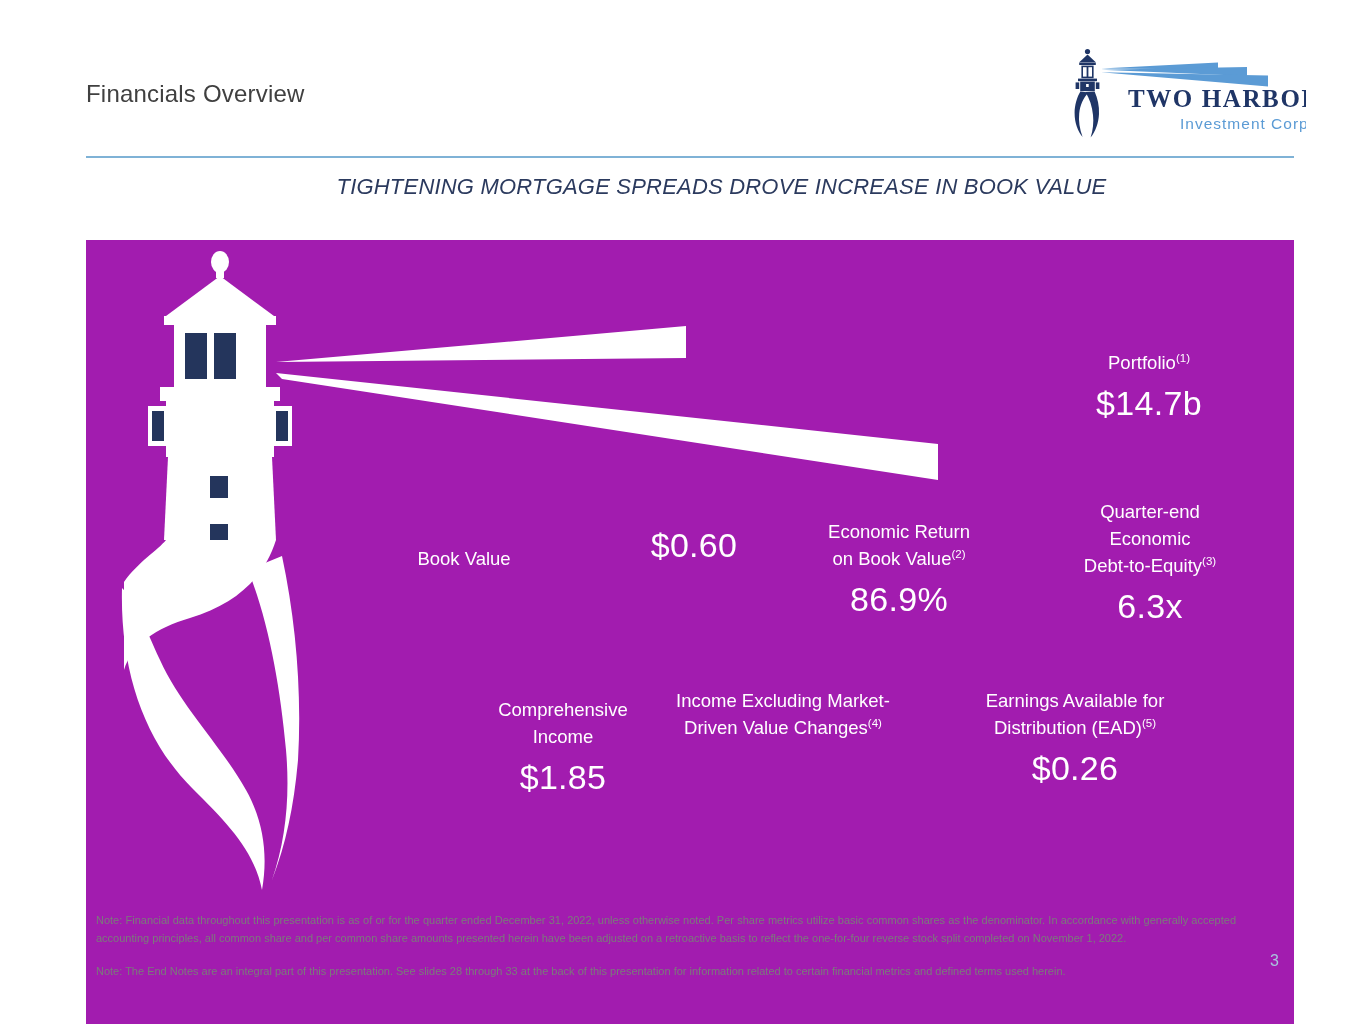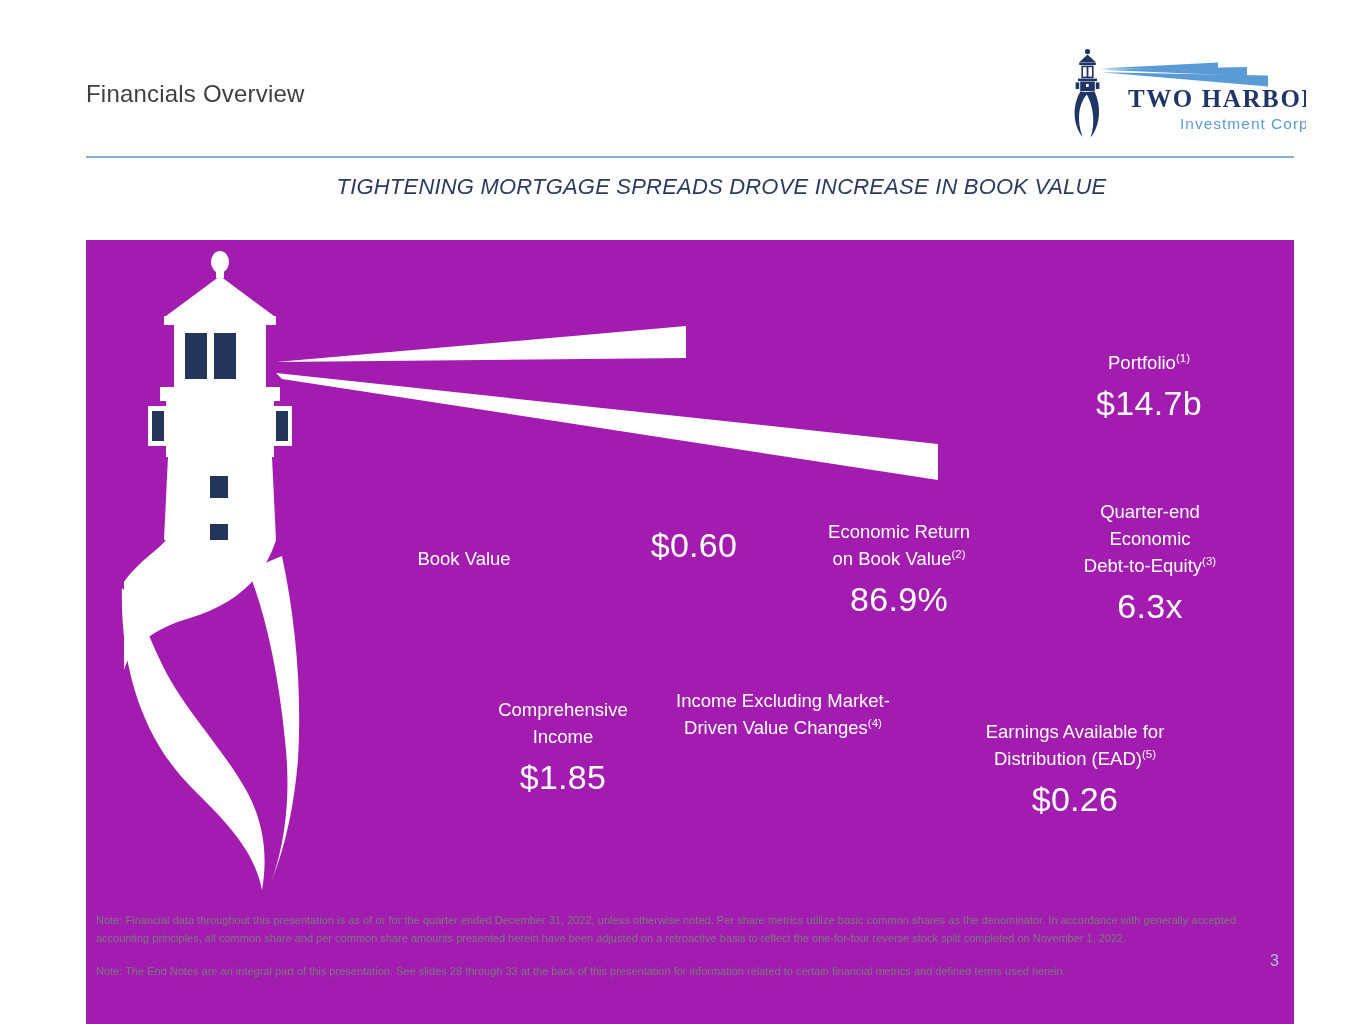--- a/index.html
+++ b/index.html
@@ -54,21 +54,21 @@
     letter-spacing:.3px;
   }
 
   #metric-portfolio       { left:960px; top:109px;  width:206px; }
   #metric-book-value      { left:275px; top:305px;  width:206px; }
   #metric-dividend        { left:505px; top:278px;  width:206px; }
   #metric-econ-return     { left:710px; top:278px;  width:206px; }
   #metric-debt-equity     { left:958px; top:258px;  width:212px;text-align:center; }
   #metric-comprehensive   { left:372px; top:447px;  width:210px;margin-top:9px; }
   #metric-income-excl     { left:552px; top:447px;  width:290px; }
-  #metric-ead             { left:860px; top:447px;  width:258px;margin-top:31px; }
+  #metric-ead             { left:860px; top:447px;  width:258px; }
 
   
   #footnotes {
     position:absolute; left:96px; top:912px; width:1140px;
     font-size:11px; line-height:17.5px; color:#7b7b7b;
     text-align:justify;
   }
   #footnotes p { margin-bottom:0; }
   #footnote-2 { margin-top:16px; }
 

